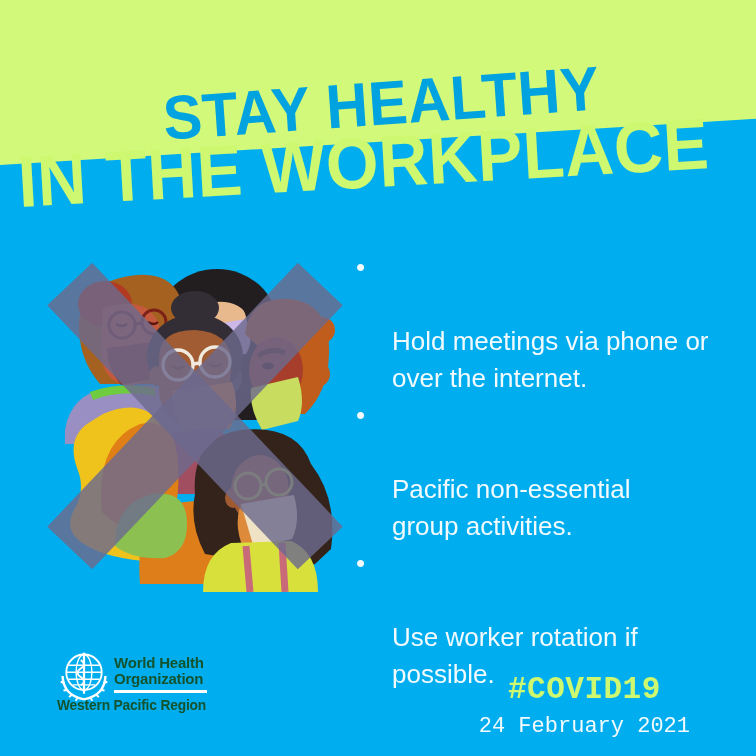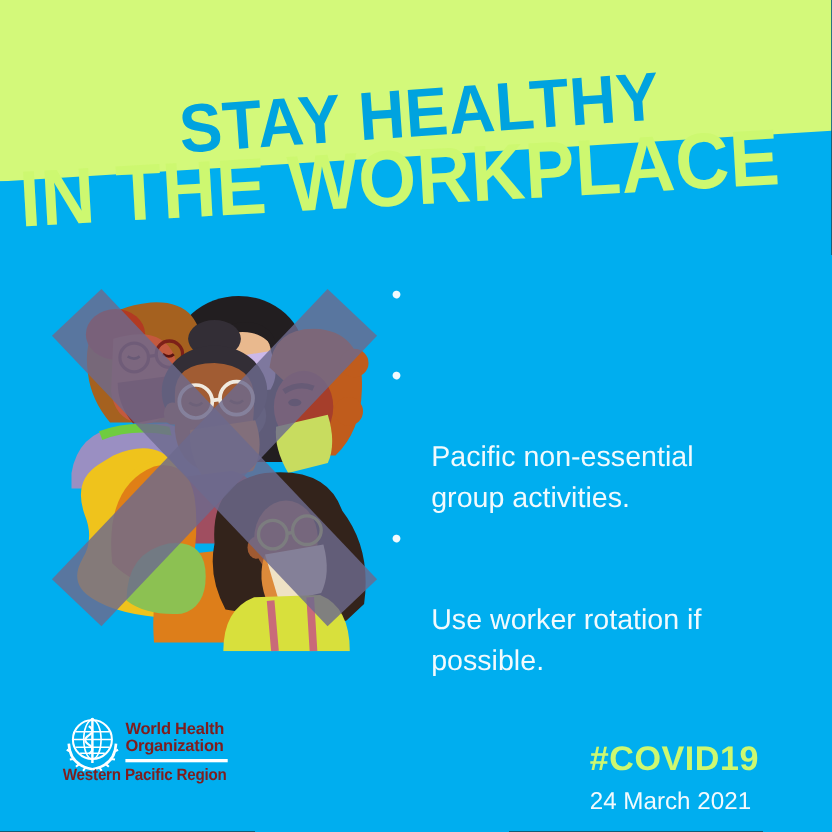--- a/index.html
+++ b/index.html
@@ -37,32 +37,32 @@
   .bullets{list-style:none;margin:3px 0 0 0;padding:0;}
   .bullets li{
     position:relative;padding-left:40px;
     font-size:26px;line-height:37px;color:var(--text-white,#F2FAFD);
     white-space:pre-line;
   }
   .bullets .dot{
     position:absolute;left:4px;top:0;color:var(--text-white,#F2FAFD);
     font-size:26px;line-height:37px;
   }
-  .who-logo{position:absolute;left:56px;top:648px;color:#7f1d1d;}
+  .who-logo{position:absolute;left:56px;top:648px;color:#14532d;}
   .who-emblem{position:absolute;left:0;top:0;}
   .who-name{
     margin-left:58px;padding-top:7px;font-size:15px;line-height:16px;
     font-weight:700;letter-spacing:-.2px;white-space:pre-line;
   }
   .who-line{margin:3px 0 3px 58px;width:93px;height:2.5px;background:#fff;}
   .who-region{
     margin-left:1px;font-size:15px;font-weight:700;letter-spacing:-.2px;
     transform:scaleX(.92);transform-origin:left top;white-space:nowrap;
   }
-  .tagline{position:absolute;right:66px;top:672px;text-align:left;}
+  .tagline{position:absolute;right:66px;top:672px;text-align:center;font-family:Liberation Mono, monospace;}
   .hashtag{
     font-size:31px;font-weight:800;letter-spacing:.5px;
     color:var(--accent-green,#C9F768);
   }
   .date{margin-top:7px;font-size:22px;color:var(--text-white,#EAF6FC);}
 </style>
 </head>
 <body>
 
 <div class="poster">
@@ -153,20 +153,22 @@
         <rect x="-182" y="-31" width="364" height="62" transform="translate(150 154) rotate(46.5)"></rect>
         <rect x="-182" y="-31" width="364" height="62" transform="translate(150 154) rotate(-46.5)"></rect>
       </g>
     </svg>
   </div>
 
   <section class="content">
     <ul class="bullets">
       <li>
         <span class="dot">•</span>
+        <span>Hold meetings via phone or
+over the internet.</span>
       </li>
       <li>
         <span class="dot">•</span>
         <span>Pacific non-essential
 group activities.</span>
       </li>
       <li>
         <span class="dot">•</span>
         <span>Use worker rotation if
 possible.</span>
@@ -189,16 +191,16 @@
       </g>
     </svg>
     <div class="who-name">World Health
 Organization</div>
     <div class="who-line"></div>
     <div class="who-region">Western Pacific Region</div>
   </div>
 
   <div class="tagline">
     <div class="hashtag">#COVID19</div>
-    <div class="date">24 March 2021</div>
+    <div class="date">24 February 2021</div>
   </div>
 
 </div>
 
 </body></html>

